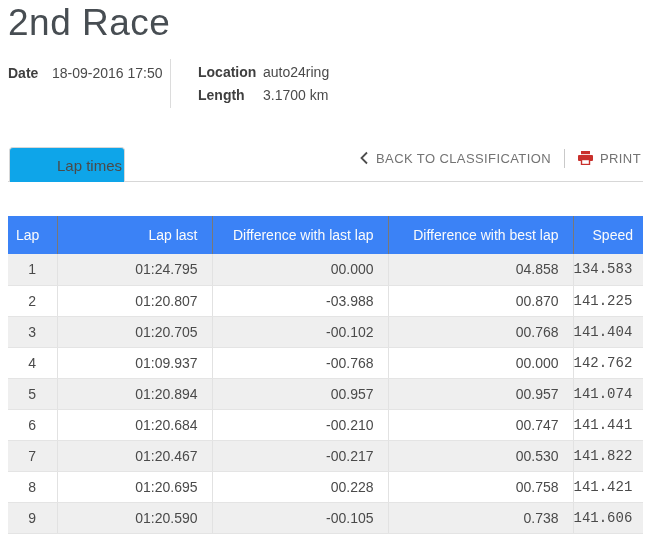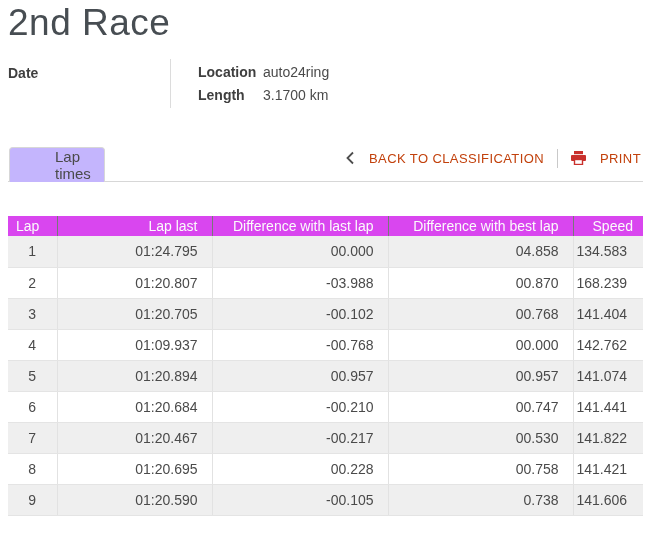--- a/index.html
+++ b/index.html
@@ -25,70 +25,71 @@
   .date-value    { left:52px;  top:65px; }
   .vdiv          { position:absolute; left:170px; top:59px; width:1px; height:49px; background:#dcdcdc; }
   .location-label{ left:198px; top:64px; }
   .location-value{ left:263px; top:64px; }
   .length-label  { left:198px; top:87px; }
   .length-value  { left:263px; top:87px; }
 
   
   .tabline { position:absolute; left:8px; top:181px; width:635px; height:1px; background:#d7d7d7; }
   .tab {
-    position:absolute; left:9px; top:147px; width:96px; height:35px;
-    background:#c4b5fd; border:1px solid #d7d7d7; border-bottom:none;
+    position:absolute; left:9px; top:147px; width:116px; height:35px;
+    background:#0ea5e9; border:1px solid #d7d7d7; border-bottom:none;
     border-radius:4px 4px 0 0; z-index:2;
     display:flex; align-items:center; justify-content:center;
     font-size:15px; color:#4a4a4a; cursor:pointer;padding-left:45px;
   }
 
   
   .actions {
     position:absolute; top:146px; right:10px; height:24px;
     display:flex; align-items:center; z-index:2;
   }
   .action-link {
-    display:flex; align-items:center; gap:14px;
-    font-size:13px; letter-spacing:0.4px; color:#c2410c;
+    display:flex; align-items:center; gap:7px;
+    font-size:13px; letter-spacing:0.4px; color:#737373;
     text-decoration:none; cursor:pointer; white-space:nowrap;
   }
   .adiv { width:1px; height:19px; background:#c9c9c9; margin:0 13px; }
 
   
   table.laps {
     position:absolute; left:8px; top:216px; width:635px;
     border-collapse:collapse; table-layout:fixed;
   }
   table.laps thead th {
-    background:#d946ef; color:#fbfbfb;
-    font-weight:400; font-size:14px; height:20px;
+    background:#3b82f6; color:#fbfbfb;
+    font-weight:400; font-size:14px; height:38px;
     text-align:right; padding:0 14px 0 0; vertical-align:middle;
   }
   table.laps thead th:not(:last-child) { border-right:1px solid #787878; }
   table.laps thead th:first-child { text-align:left; padding:0 0 0 8px; }
   table.laps thead th:last-child  { padding-right:10px;padding-left:14px; }
   table.laps tbody td {
     height:31px; font-size:14px; color:#4a4a4a; background:#fff;
     text-align:right; padding:0 14px 0 0; vertical-align:middle;
     border-bottom:1px solid #e4e4e4;
   }
   table.laps tbody td:not(:last-child) { border-right:1px solid #e2e2e2; }
   table.laps tbody td:first-child { text-align:center; padding:0; }
-  table.laps tbody td:last-child  { padding-right:16px; }
+  table.laps tbody td:last-child  { padding-right:16px;font-family:Liberation Mono, monospace; }
   table.laps tbody tr:nth-child(odd) td { background:#efefef; }
 </style>
 </head>
 <body>
 
 <div class="page">
 
   <h1 class="title">2nd Race</h1>
 
   <span class="lbl date-label">Date</span>
+  <span class="val date-value">18-09-2016 17:50</span>
   <div class="vdiv"></div>
   <span class="lbl location-label">Location</span>
   <span class="val location-value">auto24ring</span>
   <span class="lbl length-label">Length</span>
   <span class="val length-value">3.1700 km</span>
 
   <div class="tabline"></div>
   <div class="tab">Lap times</div>
 
   <div class="actions">
@@ -132,21 +133,21 @@
           <td>01:24.795</td>
           <td>00.000</td>
           <td>04.858</td>
           <td>134.583</td>
         </tr>
         <tr>
           <td>2</td>
           <td>01:20.807</td>
           <td>-03.988</td>
           <td>00.870</td>
-          <td>168.239</td>
+          <td>141.225</td>
         </tr>
         <tr>
           <td>3</td>
           <td>01:20.705</td>
           <td>-00.102</td>
           <td>00.768</td>
           <td>141.404</td>
         </tr>
         <tr>
           <td>4</td>

